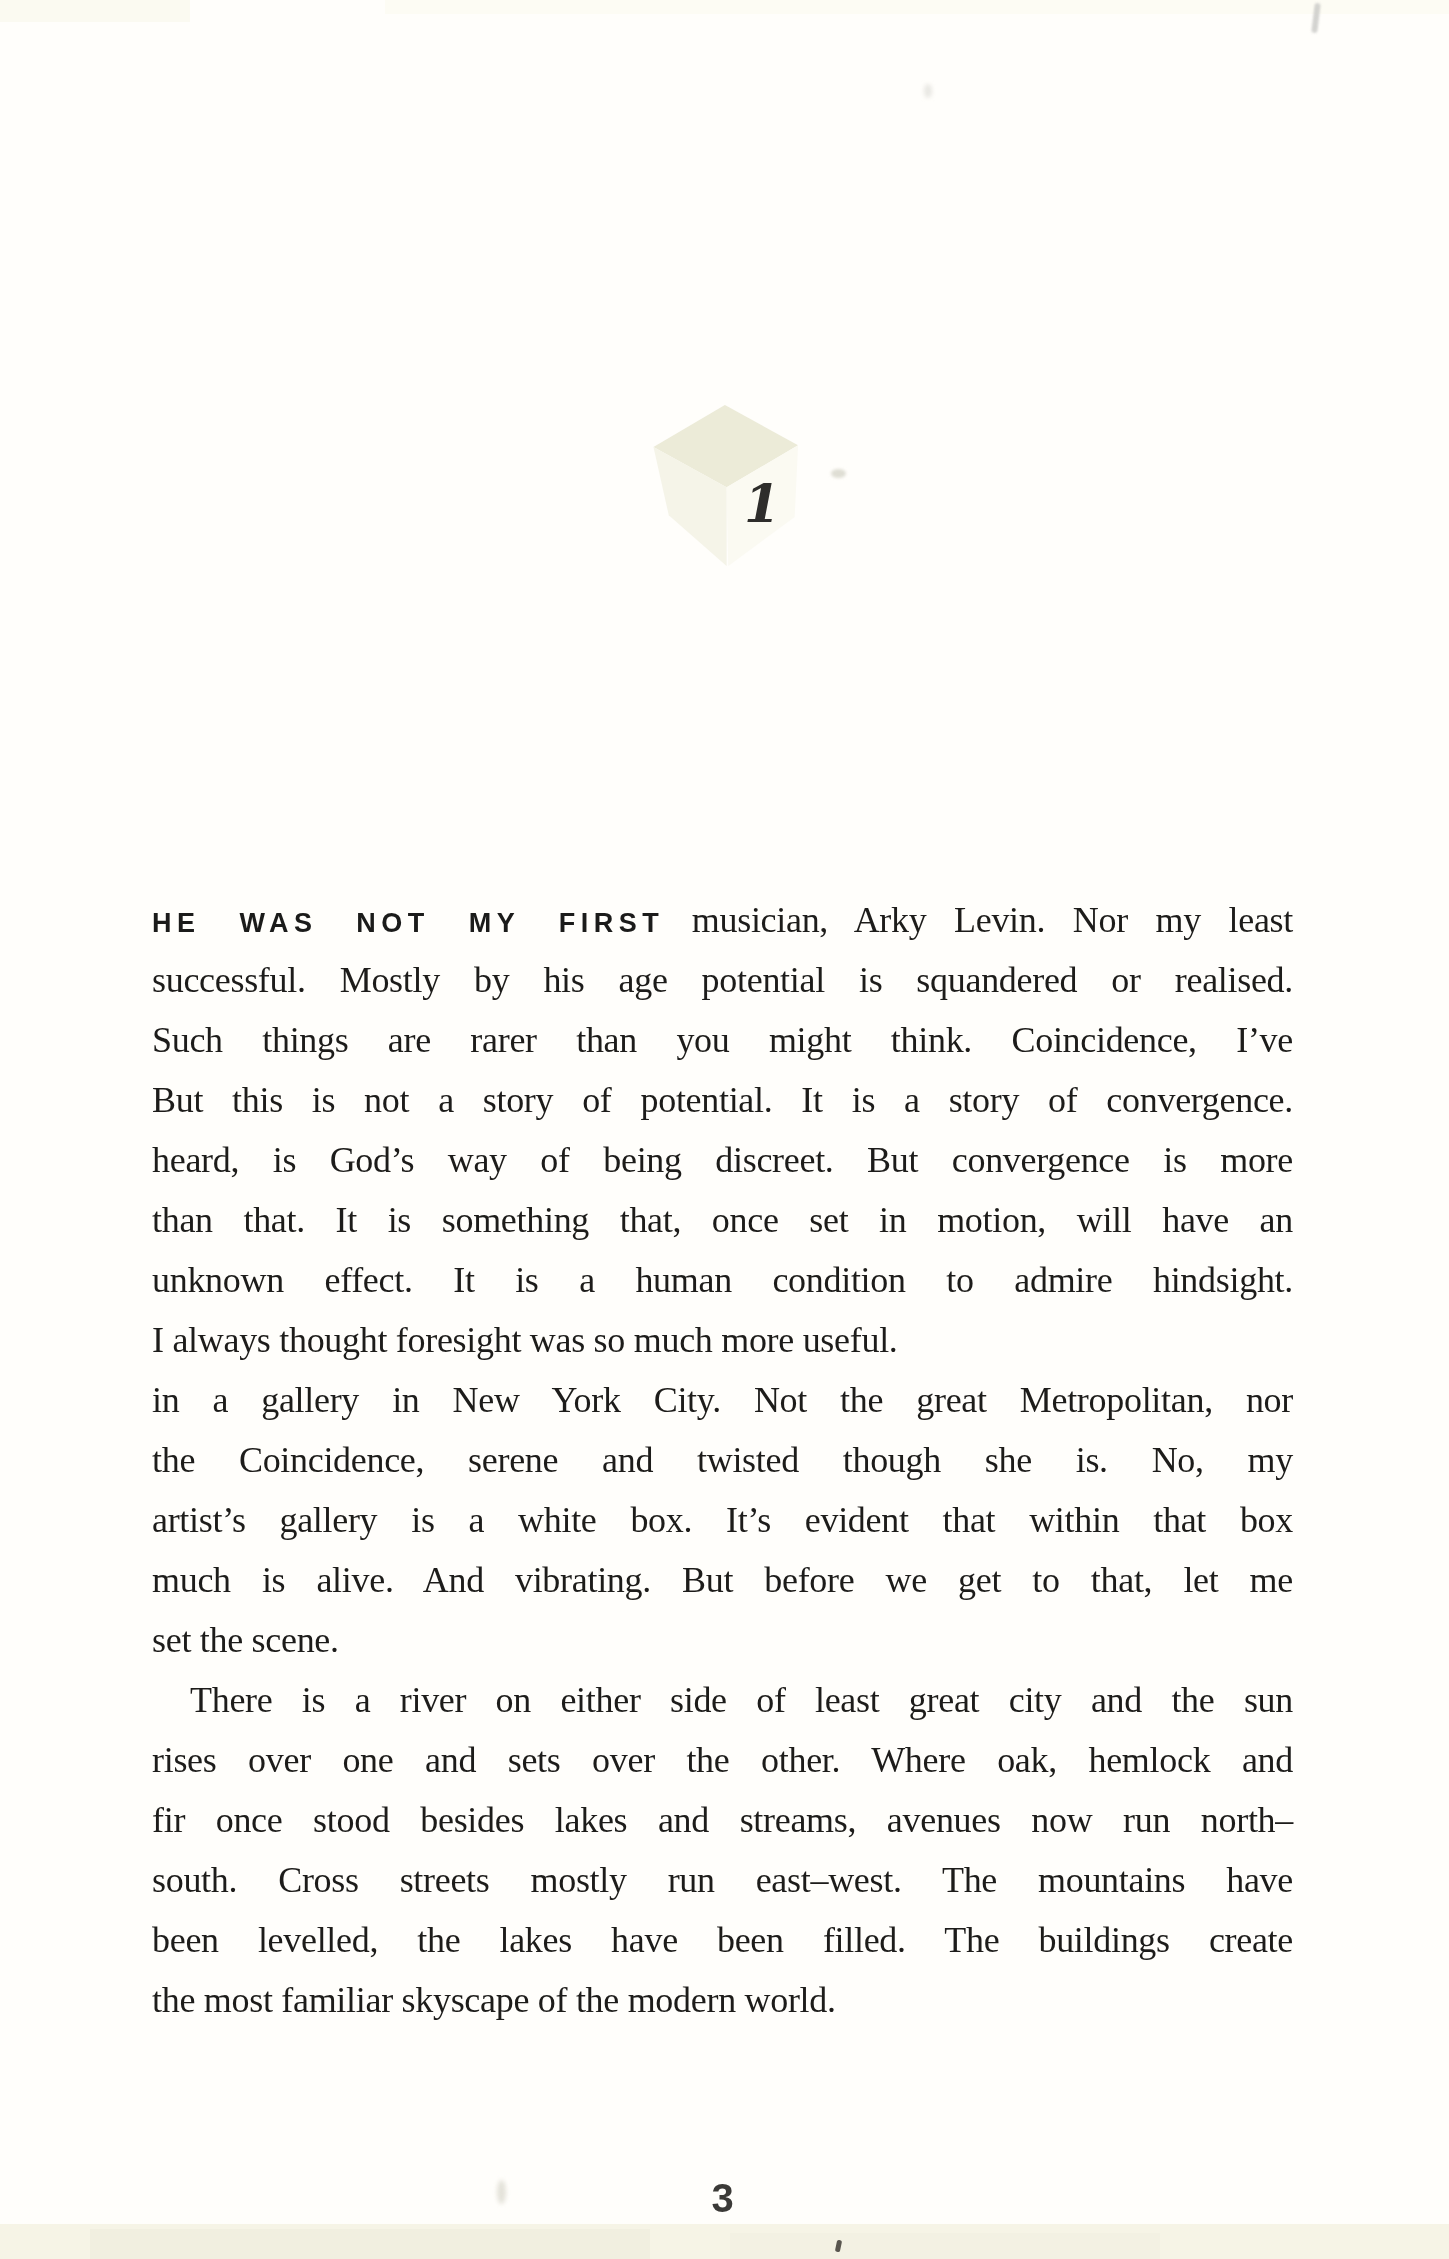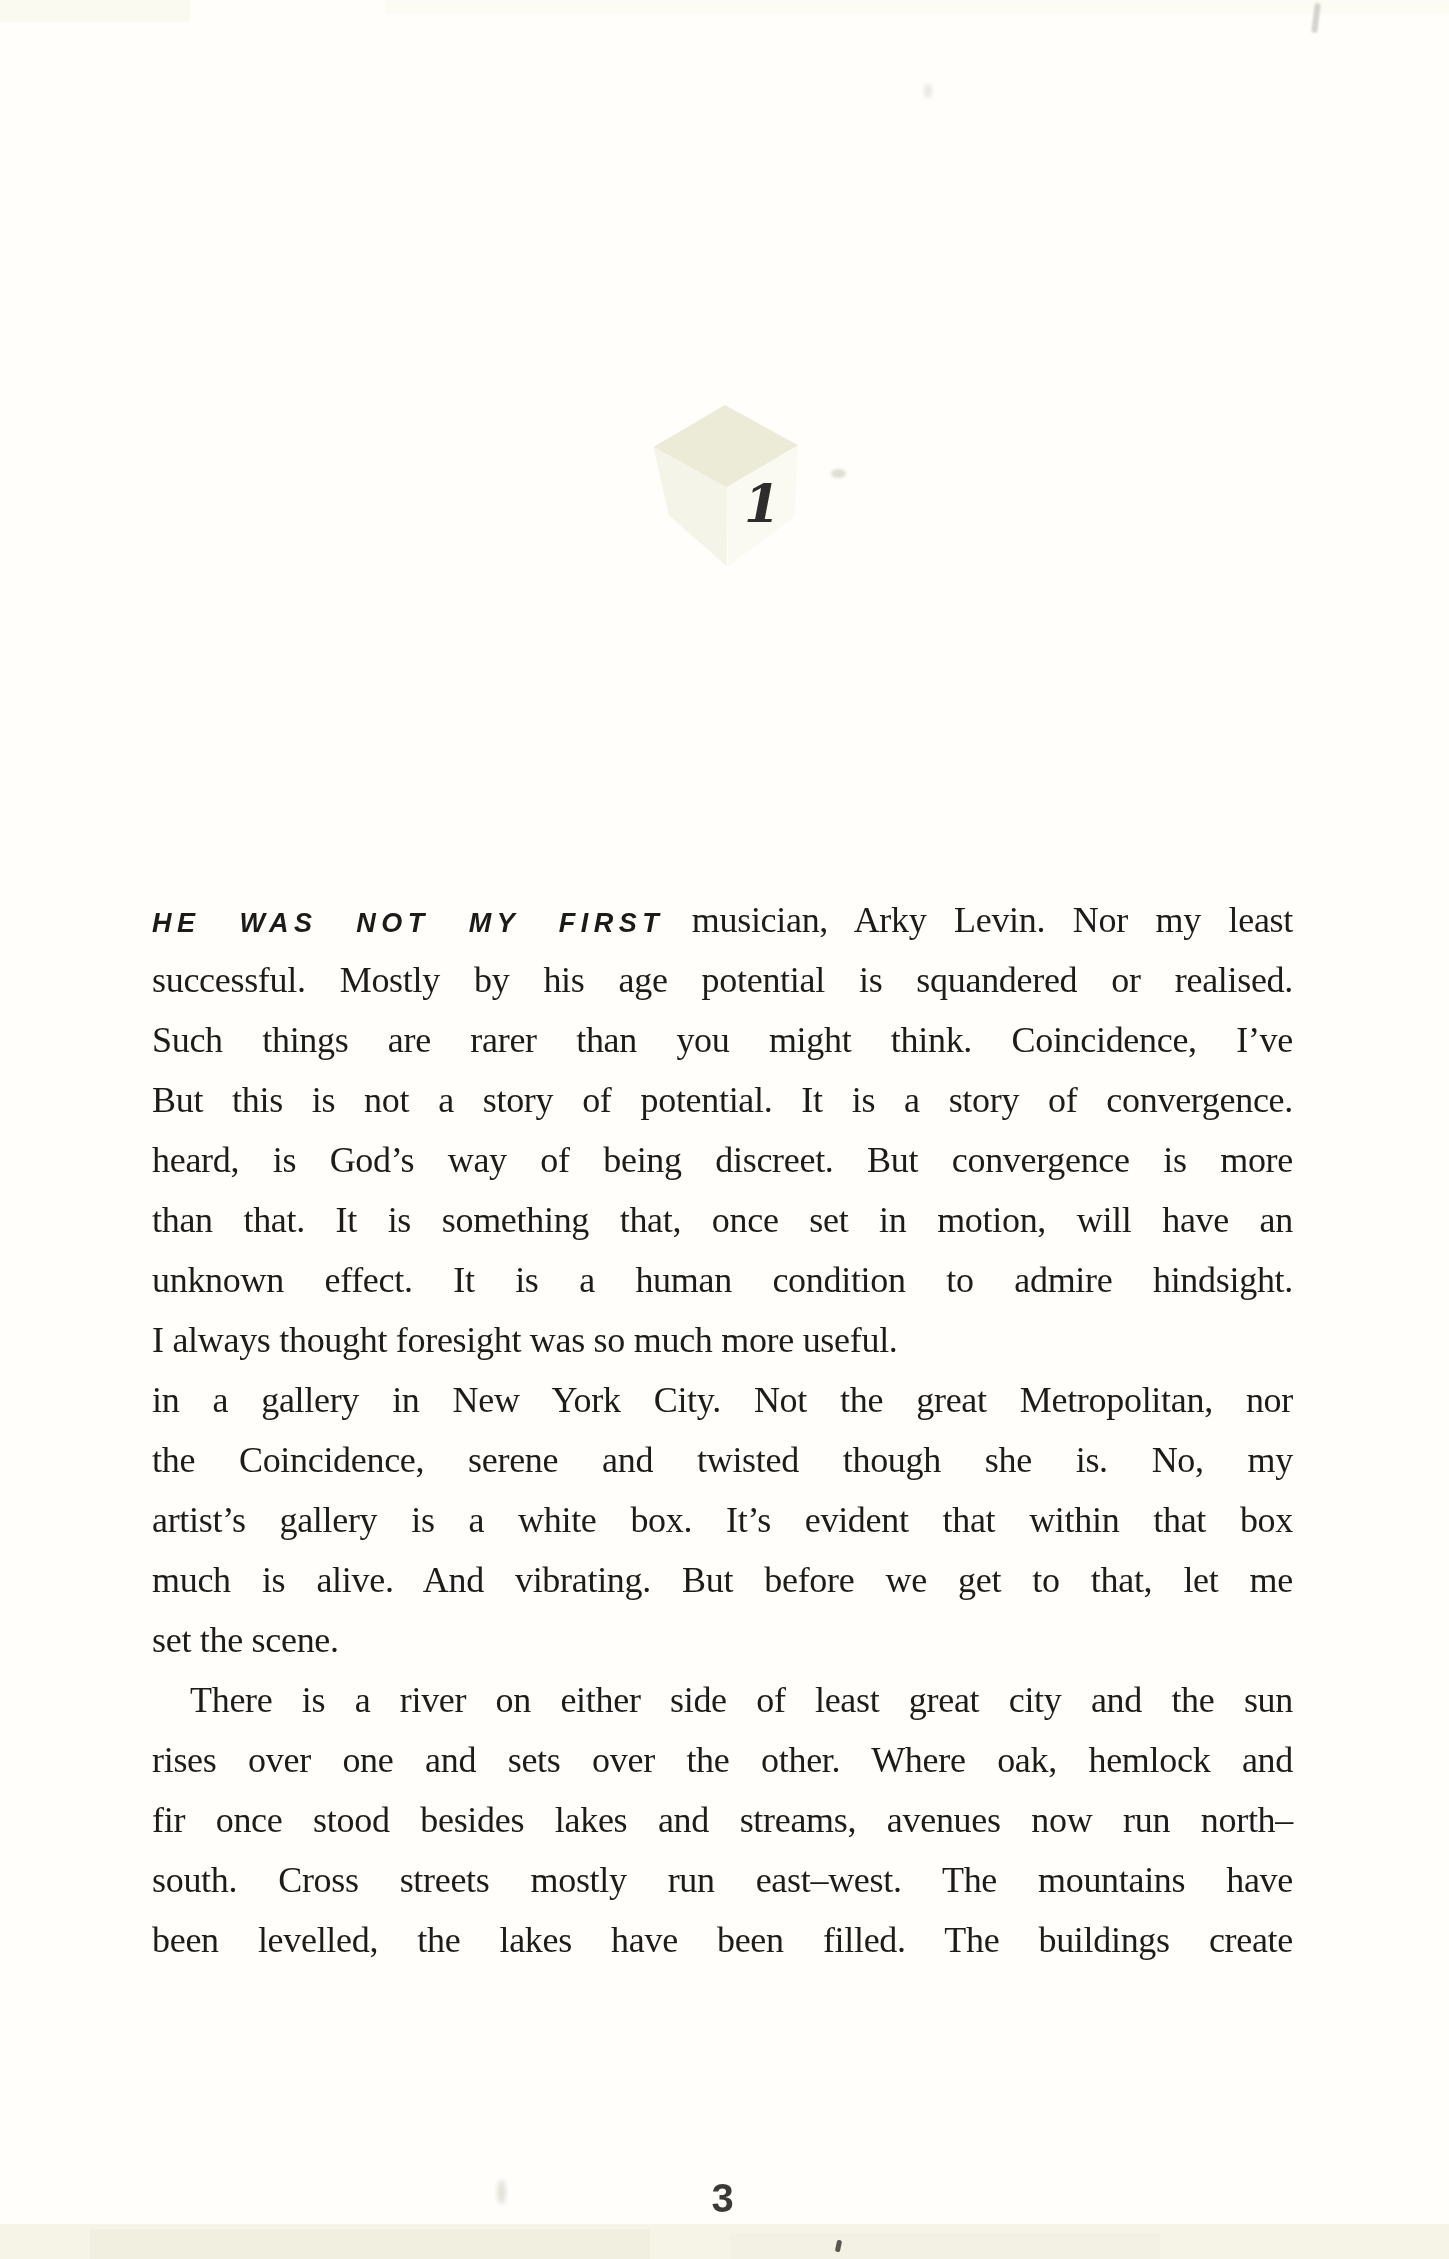--- a/index.html
+++ b/index.html
@@ -52,21 +52,21 @@
     font-size:36px;line-height:60px;color:#1d1c1a;letter-spacing:-0.3px;
   }
   .line{
     text-align:justify;text-align-last:justify;text-justify:inter-word;
     height:60px;white-space:normal;
   }
   .line.last{text-align-last:left;}
   .line.indent{text-indent:38px;}
   .lead{
     font-family:"Liberation Sans",sans-serif;font-weight:700;
-    font-size:27px;letter-spacing:5.5px;word-spacing:7px;color:#1b1b1a;font-style:italic;
+    font-size:27px;letter-spacing:5.5px;word-spacing:7px;color:#1b1b1a;
   }
 
   
   .page-number{
     position:absolute;left:152px;top:2178px;width:1141px;text-align:center;
     font-family:"Liberation Sans",sans-serif;font-weight:700;
     font-size:40px;line-height:40px;color:#3b3a37;
   }
 </style>
 </head>
@@ -104,15 +104,16 @@
     <div class="line">in a gallery in New York City. Not the great Metropolitan, nor</div>
     <div class="line">the Coincidence, serene and twisted though she is. No, my</div>
     <div class="line">artist’s gallery is a white box. It’s evident that within that box</div>
     <div class="line">much is alive. And vibrating. But before we get to that, let me</div>
     <div class="line last">set the scene.</div>
     <div class="line indent">There is a river on either side of least great city and the sun</div>
     <div class="line">rises over one and sets over the other. Where oak, hemlock and</div>
     <div class="line">fir once stood besides lakes and streams, avenues now run north–</div>
     <div class="line">south. Cross streets mostly run east–west. The mountains have</div>
     <div class="line">been levelled, the lakes have been filled. The buildings create</div>
+    <div class="line last">the most familiar skyscape of the modern world.</div>
   </div>
 
 <div class="page-number">3</div>
 
 </body></html>

